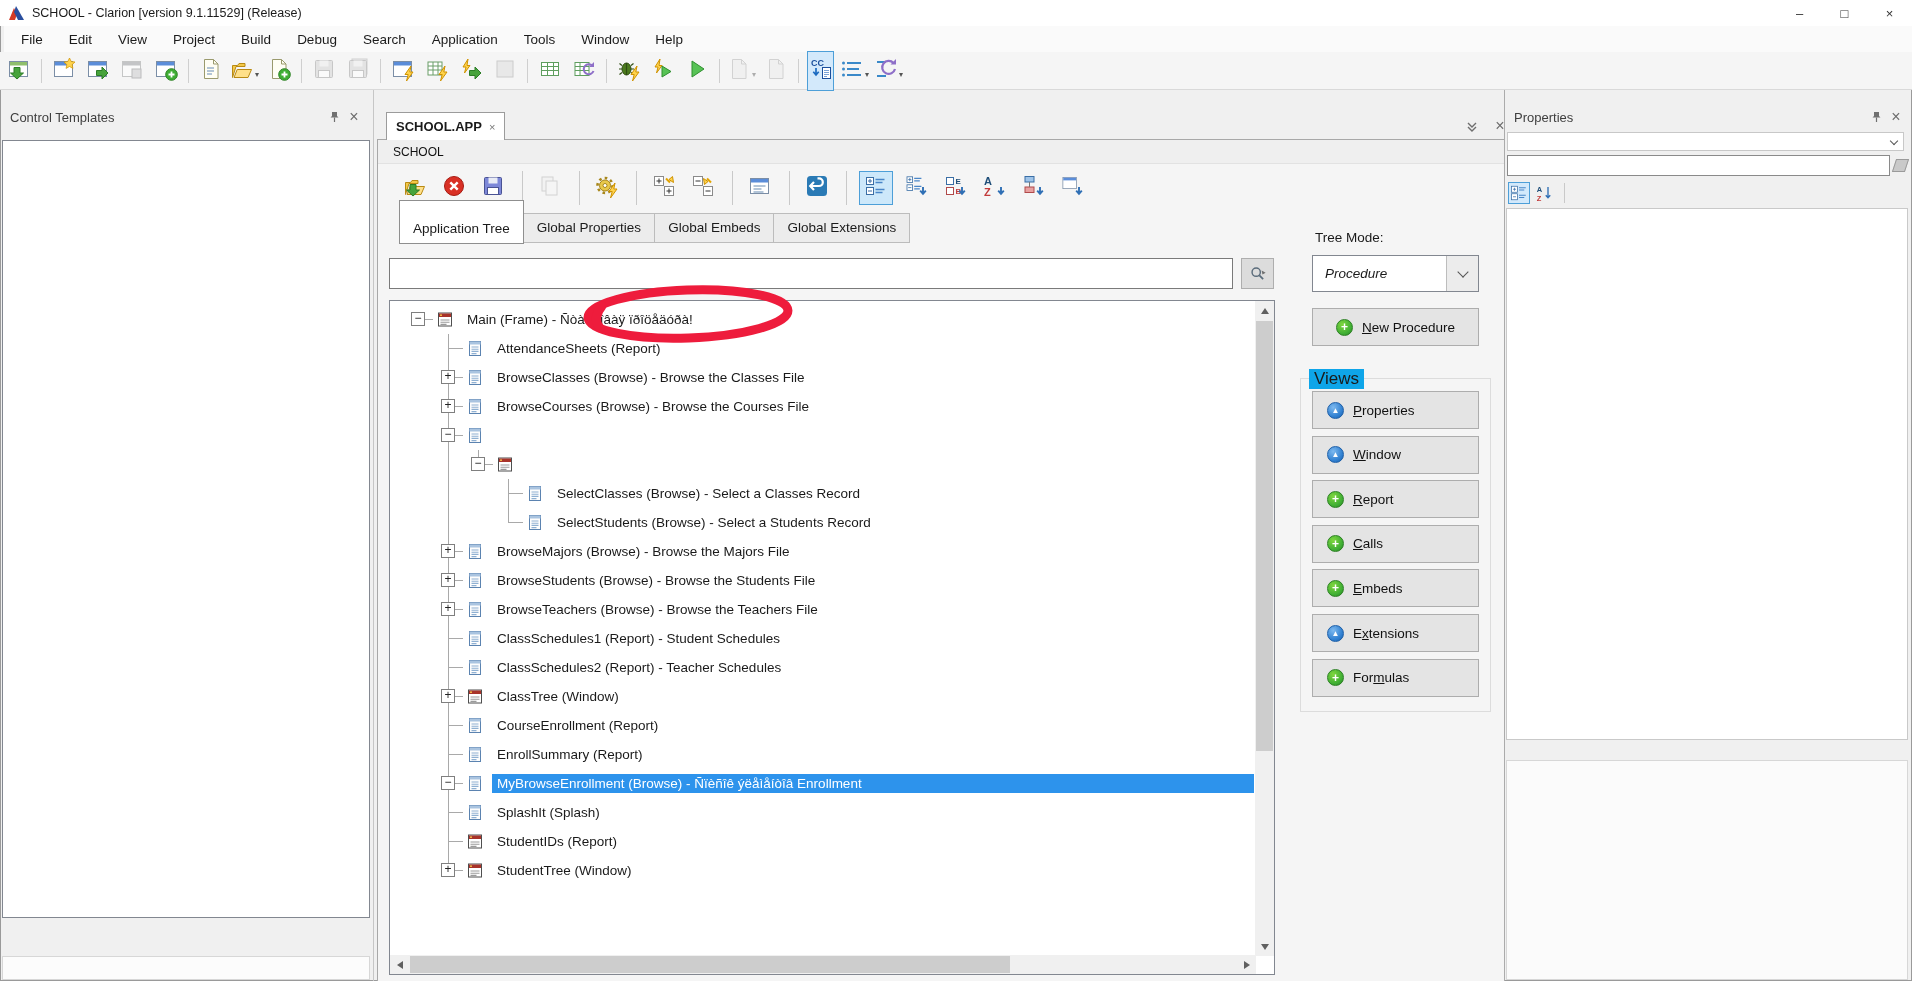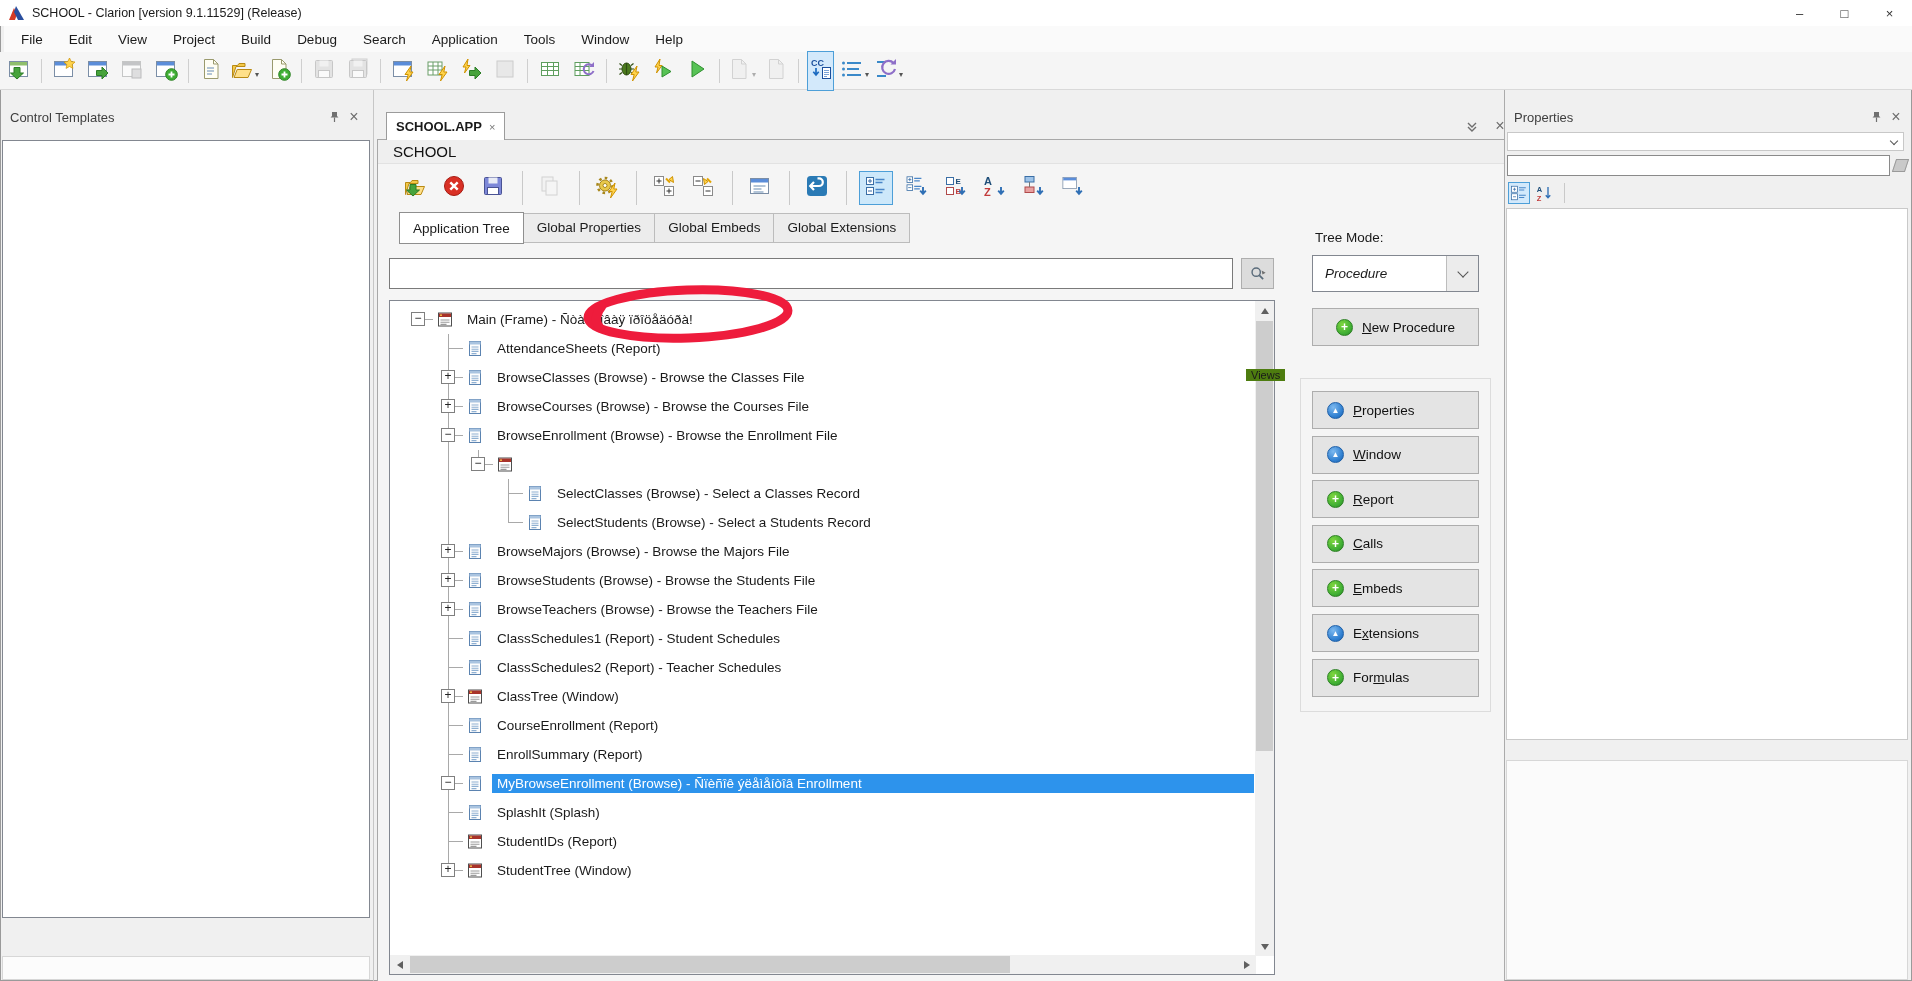--- a/index.html
+++ b/index.html
@@ -41,33 +41,33 @@
   .vdiv-right { position:absolute; left:1504px; top:90px; width:1px; height:891px; background:#ababab; }
   .docbody { position:absolute; left:377px; top:139px; width:1127px; height:842px; background:#f5f5f5;
     border-top:1px solid #a8a8a8; border-left:1px solid #a8a8a8; }
   .doctab-active { position:absolute; left:386px; top:112px; height:28px; background:#fff;
     border:1px solid #9b9b9b; border-bottom:none; display:flex; align-items:center; gap:7px;
     padding:0 9px; font-size:13px; font-weight:bold; z-index:3; }
   .doctab-close { font-weight:normal; font-size:11px; color:#777; }
   .strip-icons { position:absolute; left:1462px; top:117px; display:flex; gap:8px; z-index:3; }
   .schoolbar { position:absolute; left:378px; top:140px; width:1126px; height:24px; background:#efefef;
     border-bottom:1px solid #e2e2e2; display:flex; align-items:center; }
-  .schoolbar span { padding-left:15px; font-size:15px; color:#111; }
+  .schoolbar span { padding-left:15px; font-size:12px; color:#111; }
   .apptb { position:absolute; left:378px; top:165px; width:1126px; height:45px; display:flex;
     align-items:center; padding-left:22px; }
   .apptb .tbtn { width:30px; height:30px; margin-right:9px; }
   .apptb .tbtn.sel { background:#cde8fa; border-color:#4d9fd8; width:34px; height:34px; }
   .apptb .tsep { height:34px; margin:0 12px 0 5px; background:#c9c9c9; }
   
   .doctabs { position:absolute; left:378px; top:210px; width:1126px; height:33px; display:flex;
     align-items:flex-end; padding-left:21px; }
   .dtab { font-size:13.5px; padding:6px 13px 7px 13px; background:#ececec; border:1px solid #bcbcbc;
     border-left:none; color:#1b1b1b; }
   .dtab.active { background:#fff; border:1px solid #8f8f8f; position:relative; top:1px;
-    padding-top:8px; z-index:2; }
+    padding-top:20px; z-index:2; }
   
   .search-input { position:absolute; left:389px; top:258px; width:844px; height:31px;
     border:1px solid #7a7a7a; background:#fff; font-size:13px; padding:0 8px;
     font-family:"Liberation Sans",sans-serif; outline:none; }
   .search-btn { position:absolute; left:1241px; top:258px; width:33px; height:31px;
     background:#dcdcdc; border:1px solid #aeaeae; display:flex; align-items:center; justify-content:center; }
   
   .treepanel { position:absolute; left:389px; top:300px; width:886px; height:675px; background:#fff;
     border:1px solid #828790; overflow:hidden; }
   .treerows { position:absolute; left:1px; top:4px; right:20px; }
@@ -107,21 +107,21 @@
     transform:rotate(45deg); margin-top:-4px; }
   .pushbtn { position:absolute; left:1312px; width:167px; height:38px; background:#e4e4e4;
     border:1px solid #adadad; display:flex; align-items:center; justify-content:center; gap:9px;
     font-size:13.5px; color:#111; }
   .vico { width:17px; height:17px; border-radius:50%; color:#fff; font-size:12px; font-weight:bold;
     display:flex; align-items:center; justify-content:center; flex:none; }
   .vico.green { background:radial-gradient(circle at 35% 30%, #7ed63e, #3fae34 65%, #2b8022); border:1px solid #2b8022; }
   .vico.blue  { background:radial-gradient(circle at 35% 30%, #7db9ef, #2f7fd0 65%, #1d5fa8); border:1px solid #1d5fa8; font-size:8px; }
   .views-group { position:absolute; left:1300px; top:378px; width:191px; height:334px;
     border:1px solid #dcdcdc; }
-  .views-label { position:absolute; left:1246px; top:369px; font-size:11px; background:#4d7c0f; padding:0 5px; }
+  .views-label { position:absolute; left:1309px; top:369px; font-size:17px; background:#0ea5e9; padding:0 5px; }
   
   .pp-header { position:absolute; left:1504px; top:104px; width:408px; height:26px; display:flex; align-items:center; }
   .pp-title { font-size:13px; color:#3e3e3e; padding-left:10px; flex:1; }
   .pp-combo { position:absolute; left:1507px; top:132px; width:397px; height:19px; background:#fff;
     border:1px solid #c8c8c8; display:flex; justify-content:flex-end; align-items:center; }
   .pp-combo .chev { width:6px; height:6px; margin-right:6px; margin-top:-2px; }
   .pp-input { position:absolute; left:1507px; top:155px; width:383px; height:21px; background:#fff;
     border:1px solid #8a8a8a; font-size:12px; padding:0 5px; font-family:"Liberation Sans",sans-serif; outline:none; }
   .pp-eraser { position:absolute; left:1894px; top:159px; width:13px; height:13px; background:#c9c9c9;
     border:1px solid #9a9a9a; transform:skewX(-18deg); }
@@ -606,21 +606,20 @@
             <i class="hstub"></i>
             <span class="expbox">−</span>
           </span>
           <span class="ticon">
             <svg width="16" height="17" viewBox="0 0 16 17">
               <rect x="2.5" y="1.5" width="11" height="14" fill="#fdfdfd" stroke="#5b83b0"></rect>
               <rect x="2.5" y="1.5" width="11" height="3" fill="#aac4e0"></rect>
               <path d="M4.5 7h7M4.5 9.2h7M4.5 11.4h7M4.5 13.6h5" stroke="#8fb0d2" stroke-width="1.1"></path>
             </svg>
           </span>
-          <span class="tlabel">BrowseEnrollment (Browse) - Browse the Enrollment File</span>
         </div>
         <div class="trow">
           <span class="tcell"></span>
           <span class="tcell">
             <i class="vfull"></i>
           </span>
           <span class="tcell">
             <i class="vtop"></i>
             <i class="hstub"></i>
             <span class="expbox">−</span>

